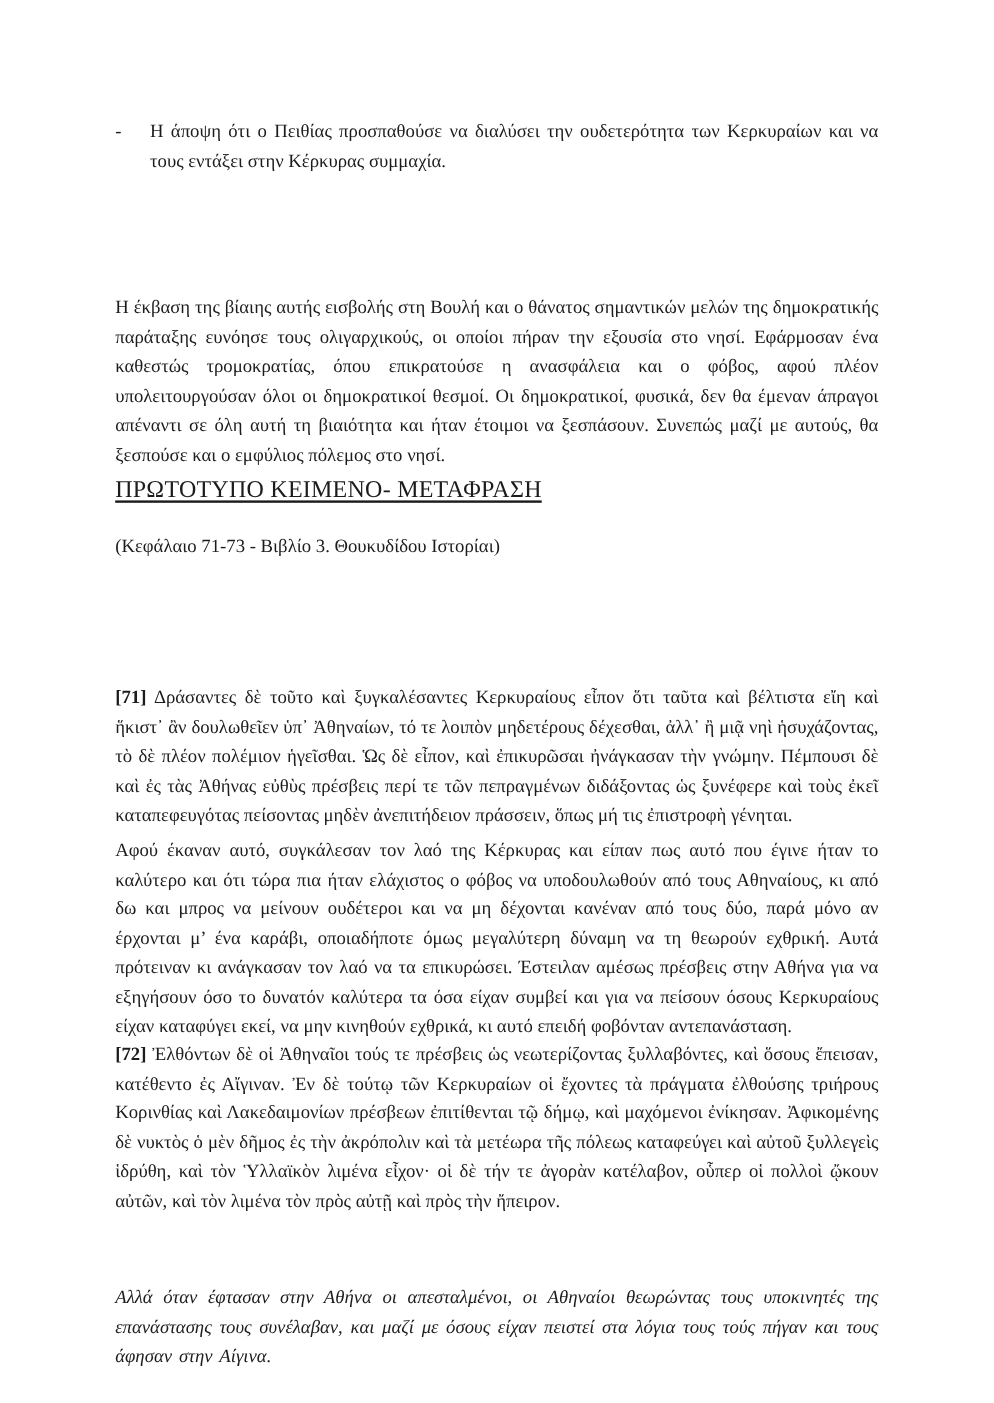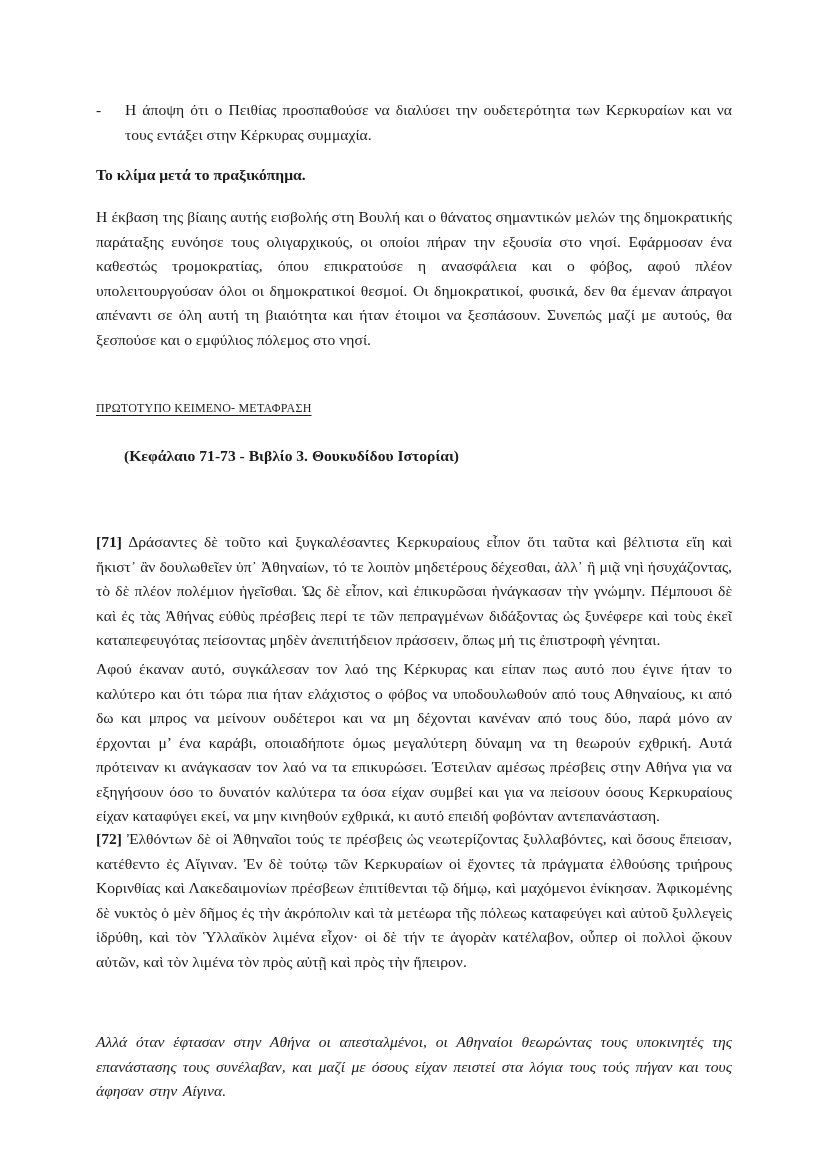--- a/index.html
+++ b/index.html
@@ -18,47 +18,46 @@
     width: 828px; height: 1169px;
     background: #ffffff;
   }
   .block {
     position: absolute;
     left: 96px;
     width: 636px;
     font-size: 15.6px;
     line-height: 24.5px;
   }
-  .para { text-align: justify; }
+  .para { text-align: justify; margin-top: 40px; }
   .bold { font-weight: bold; }
   .bullet-item { display: flex; align-items: flex-start; }
   .bullet-marker { flex: 0 0 29px; width: 29px; }
   .bullet-text { flex: 1 1 auto; text-align: justify; }
   .section-heading {
     font-weight: normal;
     text-decoration: underline;
     text-underline-offset: 3px;
-    font-size: 12px;
+    font-size: 20px;
     letter-spacing: 0.2px;
   }
-  .chapter-heading { font-weight: bold; margin-left: 28px; }
+  .chapter-heading { font-weight: normal; }
   .italic-para { font-style: italic; text-align: justify; word-spacing: 2px; }
   .plabel { font-weight: bold; }
 </style>
 </head>
 <body>
 
 <div class="page">
 
   <div class="block bullet-item" style="top: 98px;">
     <span class="bullet-marker">-</span>
     <span class="bullet-text">Η άποψη ότι ο Πειθίας προσπαθούσε να διαλύσει την ουδετερότητα των Κερκυραίων και να τους εντάξει στην Κέρκυρας συμμαχία.</span>
   </div>
 
-  <div class="block bold" style="top: 163px;">Το κλίμα μετά το πραξικόπημα.</div>
 
   <div class="block para" style="top: 205px;">Η έκβαση της βίαιης αυτής εισβολής στη Βουλή και ο θάνατος σημαντικών μελών της δημοκρατικής παράταξης ευνόησε τους ολιγαρχικούς, οι οποίοι πήραν την εξουσία στο νησί. Εφάρμοσαν ένα καθεστώς τρομοκρατίας, όπου επικρατούσε η ανασφάλεια και ο φόβος, αφού πλέον υπολειτουργούσαν όλοι οι δημοκρατικοί θεσμοί. Οι δημοκρατικοί, φυσικά, δεν θα έμεναν άπραγοι απέναντι σε όλη αυτή τη βιαιότητα και ήταν έτοιμοι να ξεσπάσουν. Συνεπώς μαζί με αυτούς, θα ξεσπούσε και ο εμφύλιος πόλεμος στο νησί.</div>
 
   <div class="block section-heading" style="top: 396px;">ΠΡΩΤΟΤΥΠΟ ΚΕΙΜΕΝΟ- ΜΕΤΑΦΡΑΣΗ</div>
 
   <div class="block chapter-heading" style="top: 444px;">(Κεφάλαιο 71-73 - Βιβλίο 3. Θουκυδίδου Ιστορίαι)</div>
 
   <div class="block para" style="top: 530px;"><b class="plabel">[71]</b> <span>Δράσαντες δὲ τοῦτο καὶ ξυγκαλέσαντες Κερκυραίους εἶπον ὅτι ταῦτα καὶ βέλτιστα εἴη καὶ ἥκιστ᾽ ἂν δουλωθεῖεν ὑπ᾽ Ἀθηναίων, τό τε λοιπὸν μηδετέρους δέχεσθαι, ἀλλ᾽ ἢ μιᾷ νηὶ ἡσυχάζοντας, τὸ δὲ πλέον πολέμιον ἡγεῖσθαι. Ὡς δὲ εἶπον, καὶ ἐπικυρῶσαι ἠνάγκασαν τὴν γνώμην. Πέμπουσι δὲ καὶ ἐς τὰς Ἀθήνας εὐθὺς πρέσβεις περί τε τῶν πεπραγμένων διδάξοντας ὡς ξυνέφερε καὶ τοὺς ἐκεῖ καταπεφευγότας πείσοντας μηδὲν ἀνεπιτήδειον πράσσειν, ὅπως μή τις ἐπιστροφὴ γένηται.</span></div>
 
   <div class="block para" style="top: 657px;">Αφού έκαναν αυτό, συγκάλεσαν τον λαό της Κέρκυρας και είπαν πως αυτό που έγινε ήταν το καλύτερο και ότι τώρα πια ήταν ελάχιστος ο φόβος να υποδουλωθούν από τους Αθηναίους, κι από δω και μπρος να μείνουν ουδέτεροι και να μη δέχονται κανέναν από τους δύο, παρά μόνο αν έρχονται μ’ ένα καράβι, οποιαδήποτε όμως μεγαλύτερη δύναμη να τη θεωρούν εχθρική. Αυτά πρότειναν κι ανάγκασαν τον λαό να τα επικυρώσει. Έστειλαν αμέσως πρέσβεις στην Αθήνα για να εξηγήσουν όσο το δυνατόν καλύτερα τα όσα είχαν συμβεί και για να πείσουν όσους Κερκυραίους είχαν καταφύγει εκεί, να μην κινηθούν εχθρικά, κι αυτό επειδή φοβόνταν αντεπανάσταση.</div>

